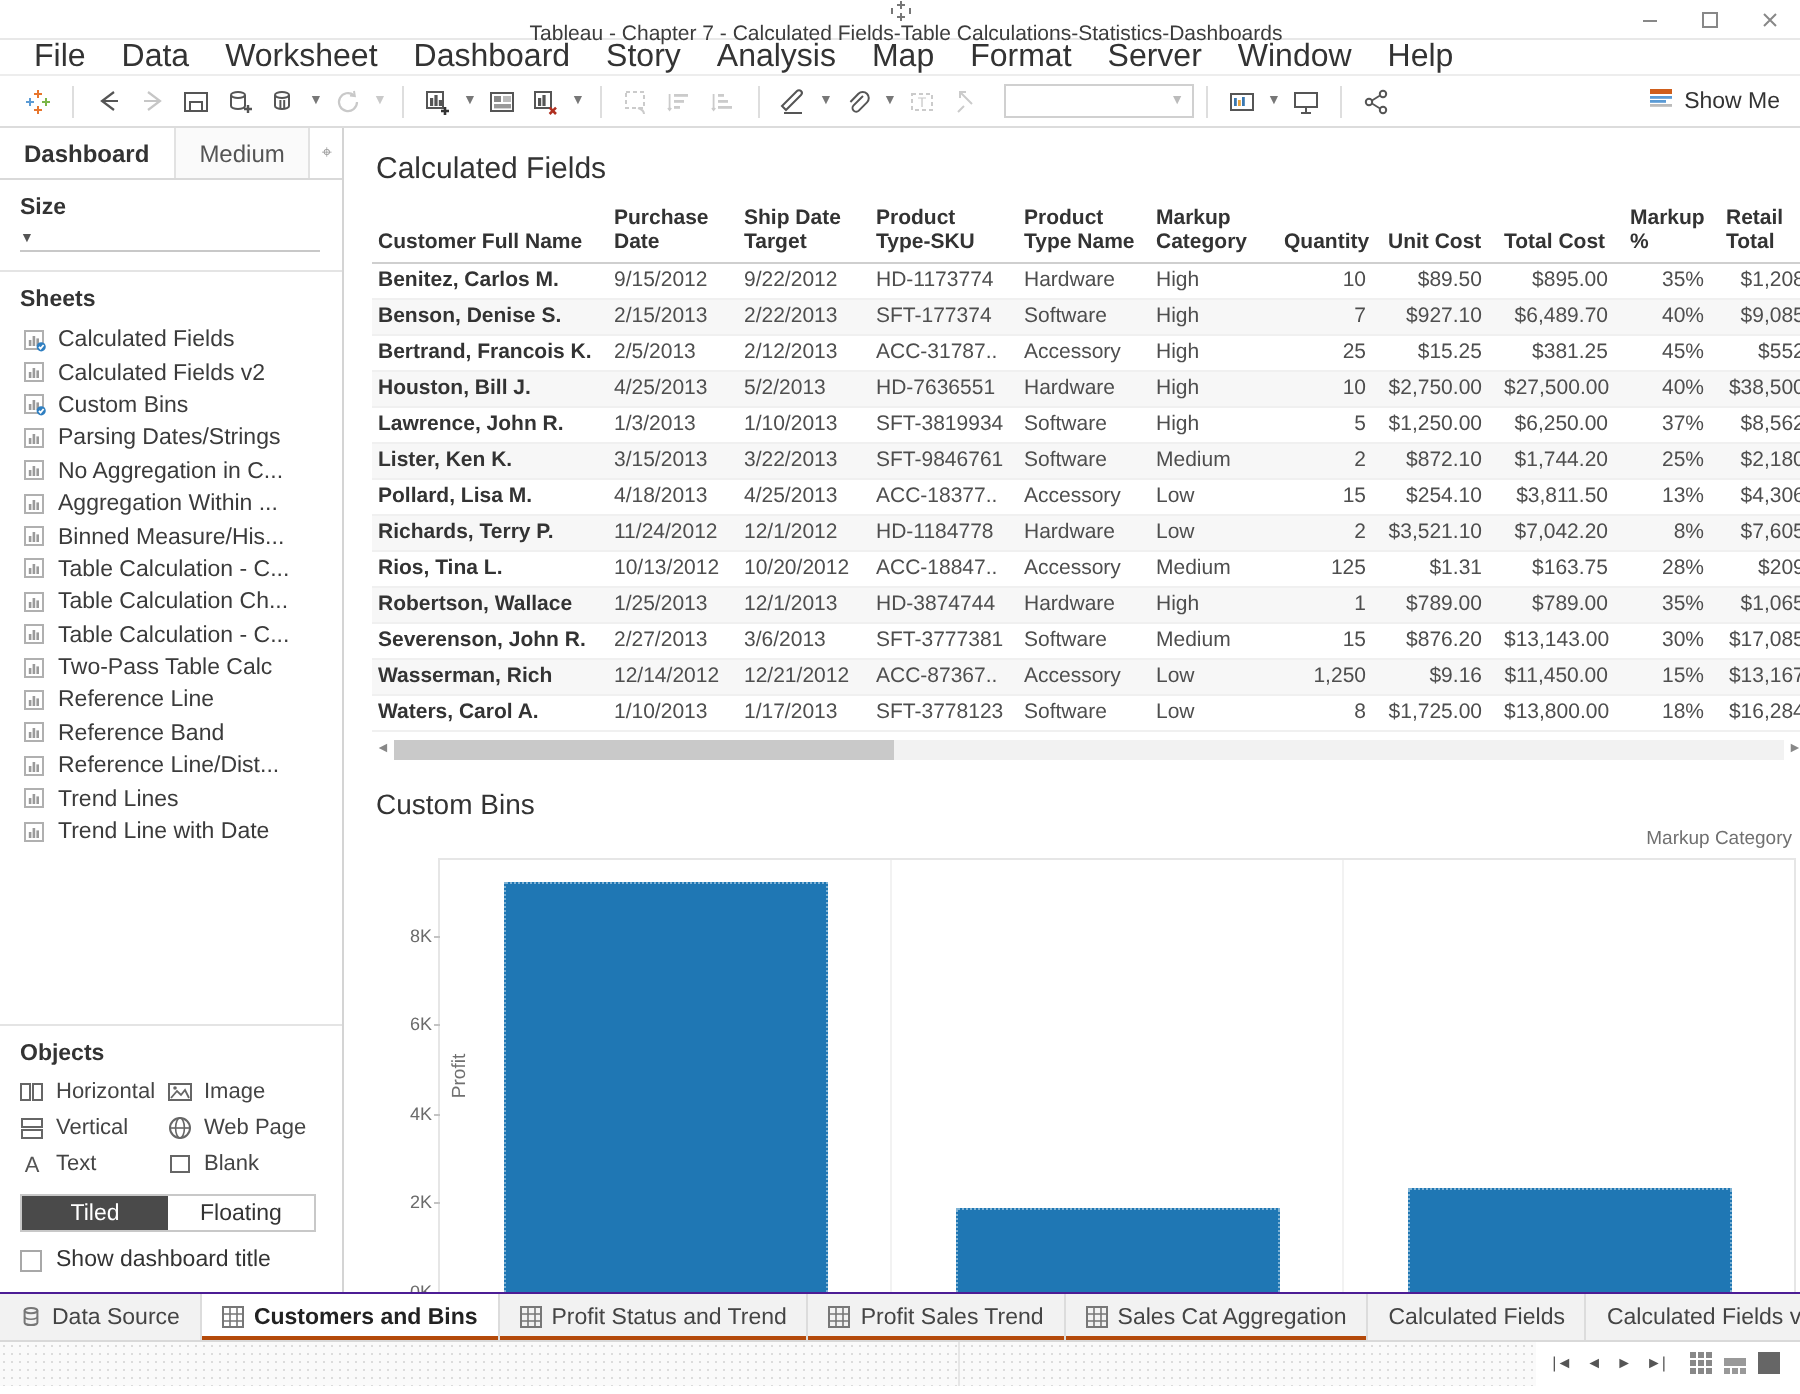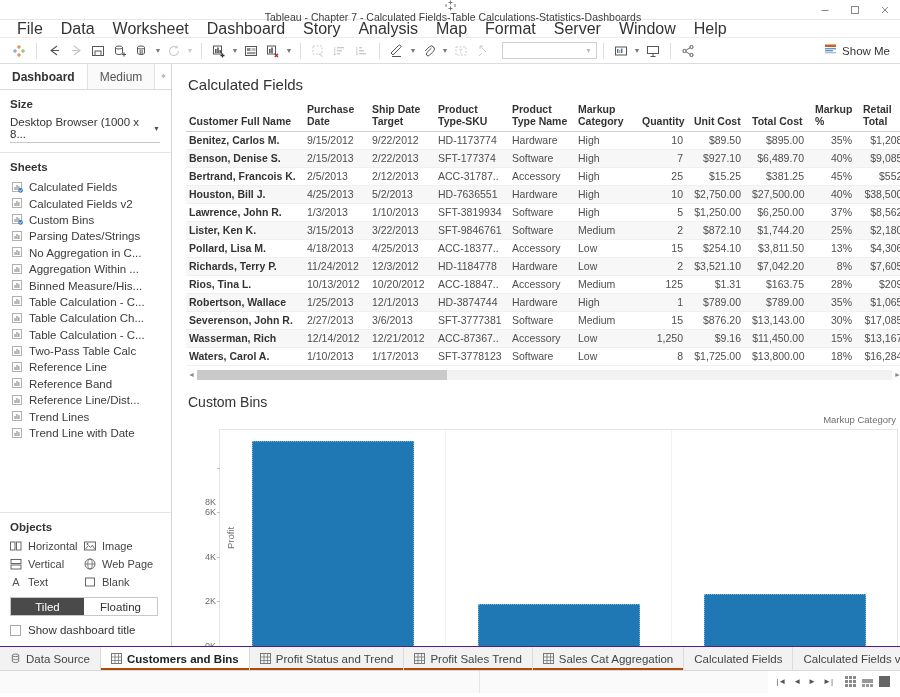--- a/index.html
+++ b/index.html
@@ -414,21 +414,20 @@
     <div class="lp-tabs">
       <div class="lp-tab active">Dashboard</div>
       <div class="lp-tab inactive">Medium</div>
       <span class="lp-pin">⌖</span>
     </div>
 
 
     <div class="lp-section">
       <div class="sec-title">Size</div>
       <div class="size-select">
-        <span>Desktop Browser (1000 x 8...</span>
         <span class="cv">▼</span>
       </div>
     </div>
 
     <div class="sheets-sec">
       <div class="sec-title">Sheets</div>
       <div class="sheet-list" id="sheet-list">
           <div class="sheet-row">
             <span class="sheet-ico"><svg width="11" height="11" viewBox="0 0 11 11">
                 <rect x="0.5" y="0.5" width="9" height="9" fill="#fff" stroke="#b0b0b0" stroke-width="1"></rect>
@@ -771,21 +770,21 @@
                 <td>Low</td>
                 <td class="num">15</td>
                 <td class="num">$254.10</td>
                 <td class="num">$3,811.50</td>
                 <td class="num">13%</td>
                 <td class="num">$4,306.99</td>
               </tr>
               <tr class="alt">
                 <td class="name">Richards, Terry P.</td>
                 <td>11/24/2012</td>
-                <td>12/3/2012</td>
+                <td>12/1/2012</td>
                 <td>HD-1184778</td>
                 <td>Hardware</td>
                 <td>Low</td>
                 <td class="num">2</td>
                 <td class="num">$3,521.10</td>
                 <td class="num">$7,042.20</td>
                 <td class="num">8%</td>
                 <td class="num">$7,605.58</td>
               </tr>
               <tr>
@@ -872,21 +871,21 @@
         <div class="plot">
           <div class="ylabel">Profit</div>
           <div id="yticks">
               <div class="ytick" style="top: 100%;">0K</div>
               <div class="ytick" style="top: 79.3814%;">2K</div>
               <div class="ytickmark" style="top: 79.3814%;"></div>
               <div class="ytick" style="top: 58.7629%;">4K</div>
               <div class="ytickmark" style="top: 58.7629%;"></div>
               <div class="ytick" style="top: 38.1443%;">6K</div>
               <div class="ytickmark" style="top: 38.1443%;"></div>
-              <div class="ytick" style="top: 17.5258%; margin-top: 34px;">8K</div>
+              <div class="ytick" style="top: 17.5258%;">8K</div>
               <div class="ytickmark" style="top: 17.5258%;"></div>
             </div>
           <div class="bars" id="bars">
               <div class="barcell">
                 <div class="bar" title="High: 9200" style="height: 94.8454%; background: rgb(31, 119, 180);"></div>
               </div>
               <div class="barcell">
                 <div class="bar" title="Low: 1900" style="height: 19.5876%; background: rgb(31, 119, 180);"></div>
               </div>
               <div class="barcell">

